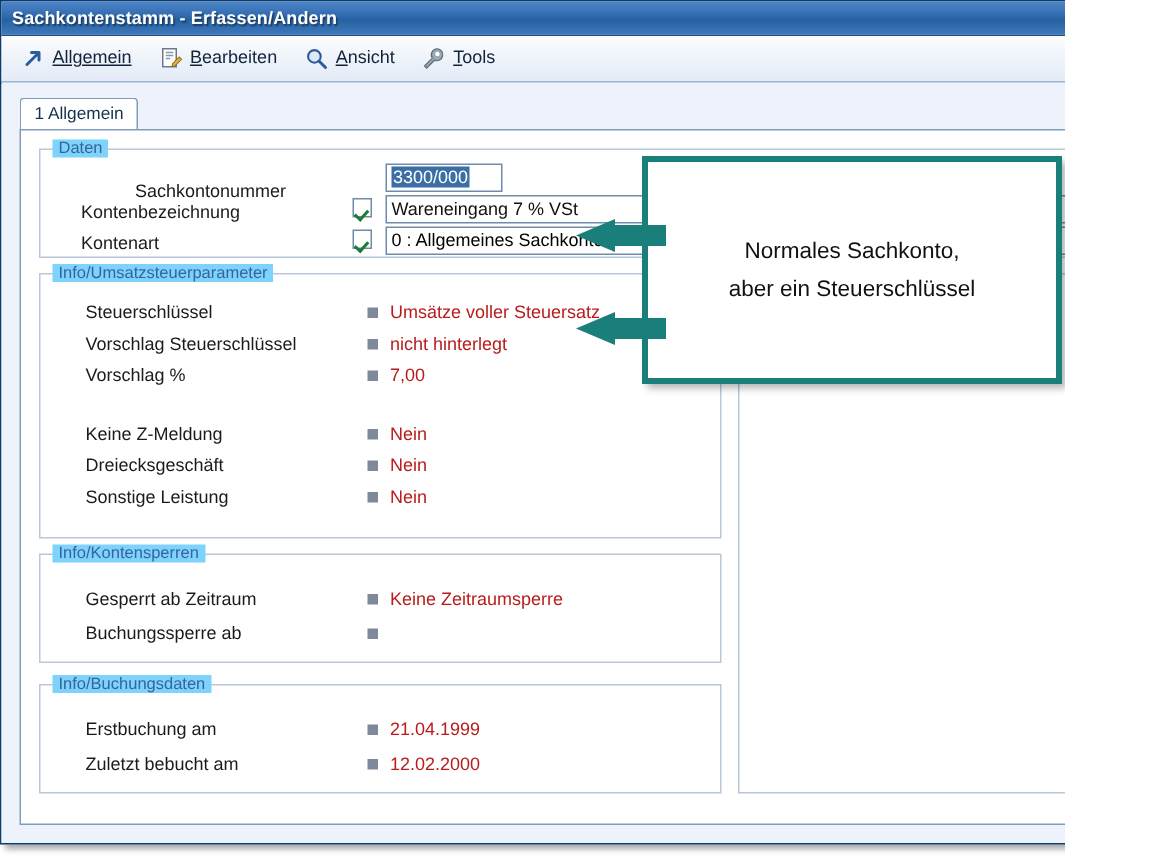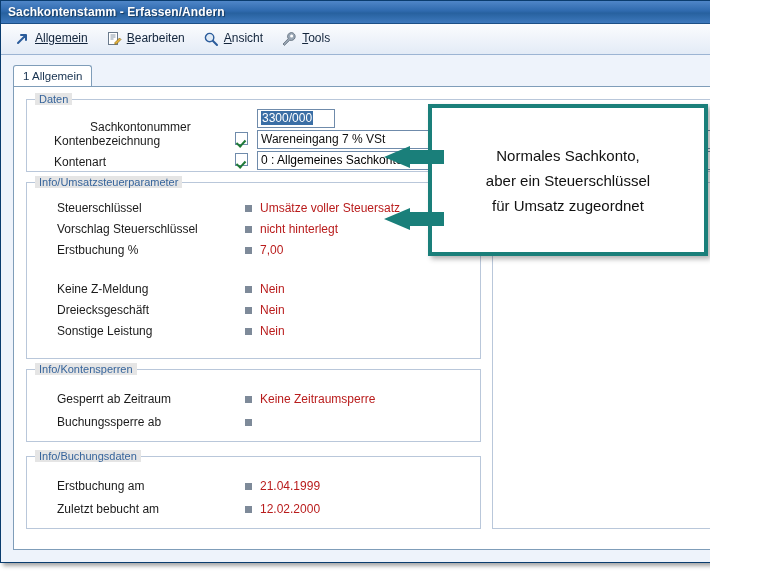--- a/index.html
+++ b/index.html
@@ -140,21 +140,21 @@
   
   .group {
     position: absolute;
     border: 1px solid #b9c7da;
     box-sizing: border-box;
   }
   .group > .legend {
     position: absolute;
     top: -7px;
     left: 8px;
-    background: #e5e5e5;
+    background: #7dd3fc;
     padding: 0 4px;
     font-size: 11px;
     color: #36649b;
   }
   .lbl { position: absolute; font-size: 12px; color: #1b1b1b; white-space: nowrap; }
   .val { position: absolute; font-size: 12px; color: #b91c1c; white-space: nowrap; text-align: right; }
   .bullet {
     position: absolute;
     width: 7px; height: 7px;
     background: #7e8a99;
@@ -375,21 +375,21 @@
           <div class="legend">Info/Umsatzsteuerparameter</div>
 
           <div class="lbl" style="left:30px; top:18px;">Steuerschlüssel</div>
           <div class="bullet" style="left:218px; top:22px;"></div>
           <div class="val" style="left:233px; top:18px;">Umsätze voller Steuersatz</div>
 
           <div class="lbl" style="left:30px; top:39px;">Vorschlag Steuerschlüssel</div>
           <div class="bullet" style="left:218px; top:43px;"></div>
           <div class="val" style="left:233px; top:39px;">nicht hinterlegt</div>
 
-          <div class="lbl" style="left:30px; top:60px;">Erstbuchung %</div>
+          <div class="lbl" style="left:30px; top:60px;">Vorschlag %</div>
           <div class="bullet" style="left:218px; top:64px;"></div>
           <div class="val" style="left:233px; top:60px;">7,00</div>
 
           <div class="lbl" style="left:30px; top:99px;">Keine Z-Meldung</div>
           <div class="bullet" style="left:218px; top:103px;"></div>
           <div class="val" style="left:233px; top:99px;">Nein</div>
 
           <div class="lbl" style="left:30px; top:120px;">Dreiecksgeschäft</div>
           <div class="bullet" style="left:218px; top:124px;"></div>
           <div class="val" style="left:233px; top:120px;">Nein</div>
@@ -433,17 +433,16 @@
     <path d="M64 4 L30 4 L30 0 L4 11 L30 22 L30 18 L64 18 Z" fill="#1a7f7a"></path>
   </svg>
   <svg class="arrow-svg" style="left:380px; top:208px;" width="66" height="26" viewBox="0 0 66 26">
     <path d="M64 4 L30 4 L30 0 L4 11 L30 22 L30 18 L64 18 Z" fill="#1a7f7a"></path>
   </svg>
 
   <div class="callout">
     <div class="ctext">
       <div>Normales Sachkonto,</div>
       <div>aber ein Steuerschlüssel</div>
-      <div>für Umsatz zugeordnet</div>
     </div>
   </div>
 
 </div>
 
 </body></html>

